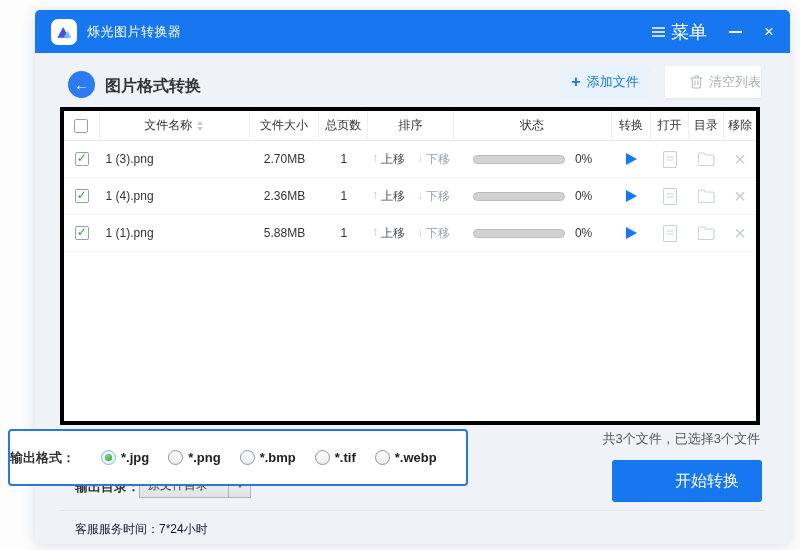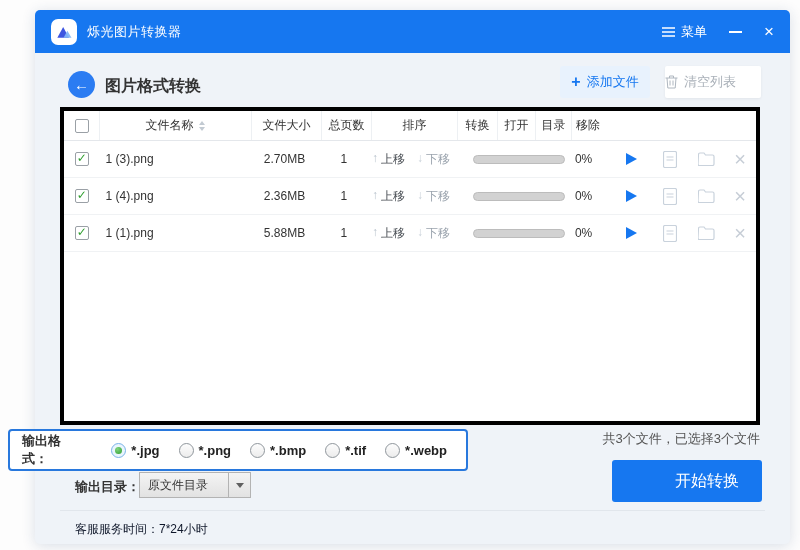--- a/index.html
+++ b/index.html
@@ -9,36 +9,36 @@
   .window { position:absolute; left:35px; top:10px; width:755px; height:534px;
     background:#eff3f8; border-radius:5px; box-shadow:0 2px 14px rgba(30,60,110,.16); }
 
   
   .titlebar { position:absolute; left:0; top:0; right:0; height:43px; background:#1677f0;
     border-radius:5px 5px 0 0; display:flex; align-items:center; padding:16px 16px; color:#fff; }
   .app-icon { width:26px; height:26px; background:#fff; border-radius:7px;
     display:flex; align-items:center; justify-content:center; }
   .app-title { font-size:13px; margin-left:10px; letter-spacing:.5px; }
   .titlebar-right { margin-left:auto; display:flex; align-items:center; gap:22px; }
-  .menu-btn { display:flex; align-items:center; gap:6px; font-size:13px; cursor:pointer; }
+  .menu-btn { display:flex; align-items:center; gap:6px; font-size:18px; cursor:pointer; }
   .min-btn { width:13px; height:2px; background:#fff; cursor:pointer; }
   .close-btn { font-size:17px; line-height:1; cursor:pointer; }
 
   
   .back-btn { position:absolute; left:33px; top:61px; width:27px; height:27px; border-radius:50%;
     background:#2b7cf2; color:#fff; display:flex; align-items:center; justify-content:center;
     font-size:15px; cursor:pointer; }
   .page-title { position:absolute; left:70px; top:66px; font-size:16px; font-weight:bold; color:#333; }
   .add-btn { position:absolute; left:525px; top:56px; width:90px; height:32px; background:#e8f2fd;
     color:#1677f0; font-size:13px; border:none; border-radius:3px; display:flex; align-items:center;
     justify-content:center; gap:6px; cursor:pointer; }
   .add-btn .plus { font-size:16px; font-weight:bold; line-height:1; }
   .clear-btn { position:absolute; left:630px; top:56px; width:96px; height:32px; background:#fff;
     color:#a9b0b8; font-size:13px; border:none; border-radius:2px; box-shadow:0 1px 3px rgba(0,0,0,.06);
-    display:flex; align-items:center; justify-content:flex-start; gap:6px; cursor:pointer; }
+    display:flex; align-items:center; justify-content:flex-end; gap:6px; cursor:pointer; }
 
   
   .table { position:absolute; left:25px; top:97px; width:700px; height:318px; background:#fff;
     border:4px solid #000000; }
   .thead { display:flex; height:30px; border-bottom:1px solid #e4e7eb; }
   .th { display:flex; align-items:center; justify-content:center; font-size:12px; color:#333; }
   .thead .th { border-right:1px solid #edf0f3; }
   .thead .th:last-child { border-right:none; }
   .row { display:flex; height:37px; align-items:center; border-bottom:1px solid #f0f2f4; }
   .cell { display:flex; align-items:center; justify-content:center; font-size:12px; color:#333; height:100%; }
@@ -61,22 +61,22 @@
   .progress-track { width:92px; height:9px; background:#d2d2d2; border:1px solid #bcbcbc;
     border-radius:5px; margin-right:10px; }
   .progress-text { font-size:12px; color:#333; }
 
   .play-icon { width:0; height:0; border-left:11px solid #1677f0; border-top:6.5px solid transparent;
     border-bottom:6.5px solid transparent; cursor:pointer; }
   .x-icon { font-size:20px; color:#c6cdd6; line-height:1; cursor:pointer; }
   .icon-btn { cursor:pointer; display:flex; align-items:center; justify-content:center; }
 
   
-  .format-box { position:absolute; left:8px; top:429px; width:460px; height:42px; background:#fff;
-    border:2px solid #2878dd; border-radius:4px; display:flex; align-items:center; padding-left:12px; z-index:5; }
+  .format-box { position:absolute; left:8px; top:429px; width:460px; height:57px; background:#fff;
+    border:2px solid #2878dd; border-radius:4px; display:flex; align-items:center; z-index:5; }
   .format-label { font-size:13px; font-weight:bold; color:#333; margin-right:26px; }
   .format-option { display:flex; align-items:flex-start; gap:5px; margin-right:19px; cursor:pointer; }
   .radio { width:15px; height:15px; border-radius:50%; border:1px solid #8f969c;
     background:linear-gradient(#fdfdfd,#ececec); display:flex; align-items:center; justify-content:center; }
   .radio.checked { border-color:#79b2e8; background:#e9f5fd; }
   .radio.checked::after { content:""; width:7px; height:7px; border-radius:50%;
     background:radial-gradient(circle at 35% 30%, #7fd47f, #2f9e2f); }
   .format-option .opt-label { font-size:13px; color:#222; font-weight:bold; }
 
   .summary { position:absolute; right:30px; top:420px; font-size:13px; color:#555; }
@@ -145,20 +145,21 @@
       <div class="th c1" style="justify-content:center;">
         <span>文件名称</span>
         <svg class="sort-glyph" width="8" height="10" viewBox="0 0 8 10">
           <path d="M4 0 L7 4 H1 Z" fill="#c2cad2"></path>
             <path d="M4 10 L1 6 H7 Z" fill="#c2cad2"></path>
         </svg>
       </div>
       <div class="th c2">文件大小</div>
       <div class="th c3">总页数</div>
       <div class="th c4">排序</div>
+      <div class="th c5">状态</div>
       <div class="th c6">转换</div>
       <div class="th c7">打开</div>
       <div class="th c8">目录</div>
       <div class="th c9">移除</div>
     </div>
     <div id="table-body">
     <div class="row">
       <div class="cell c0">
         <div class="checkbox">
           <span class="tick">✓</span>

